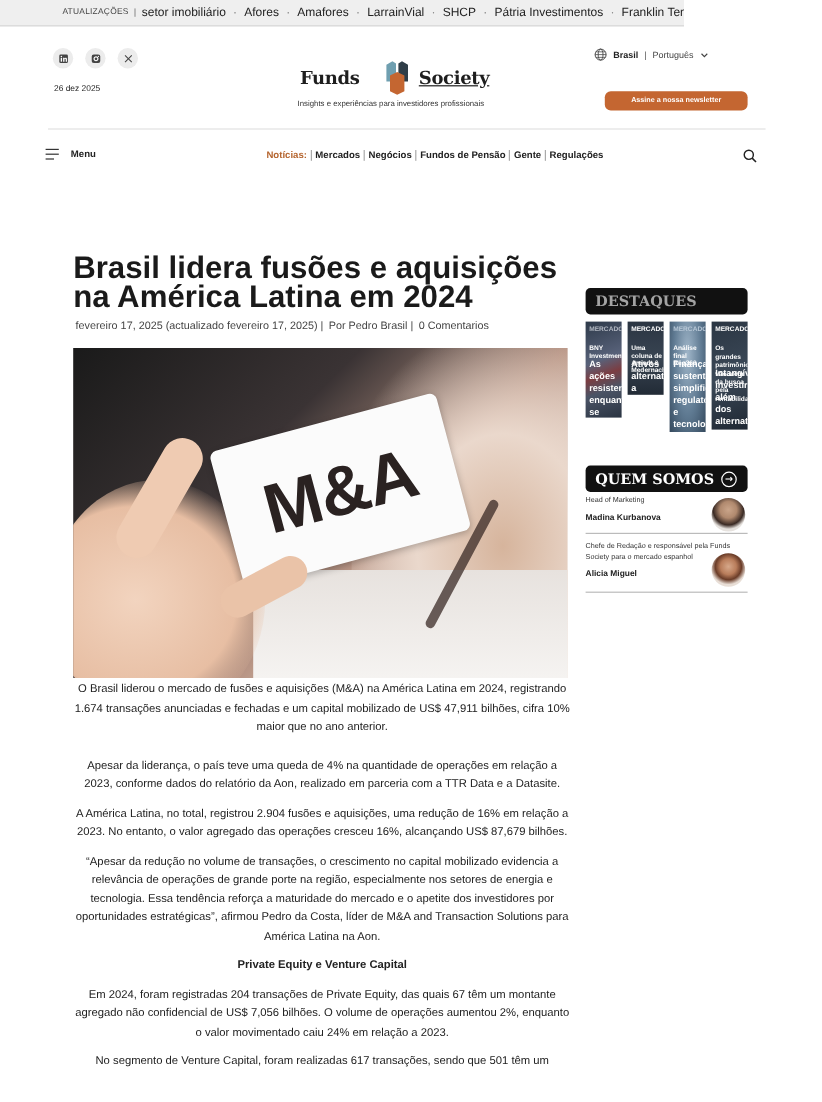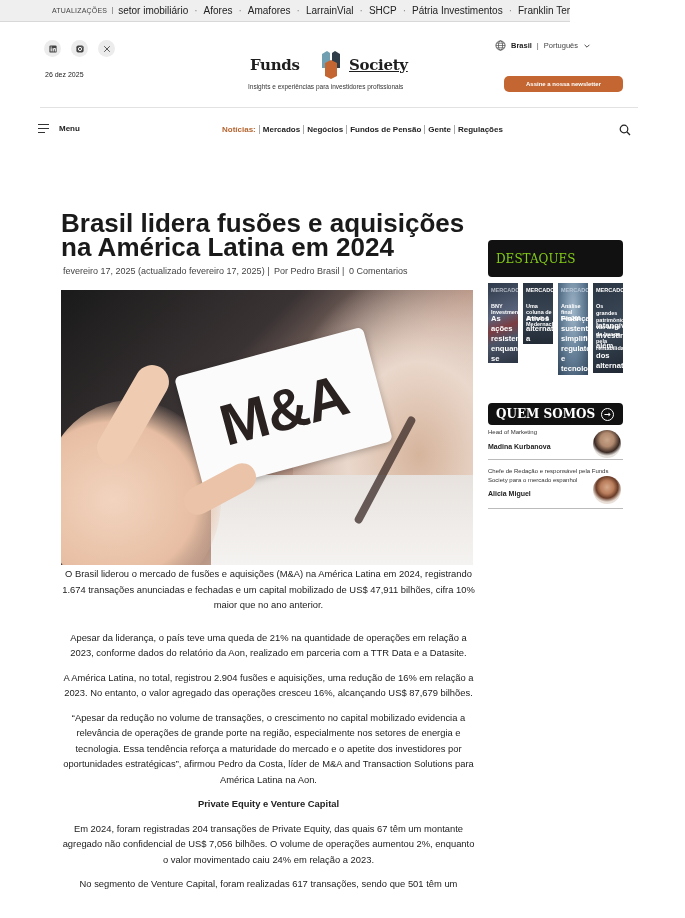--- a/index.html
+++ b/index.html
@@ -60,21 +60,21 @@
   .hero .finger { position: absolute; left: 55px; top: 70px; width: 34px; height: 110px; background: #efcbb2; border-radius: 17px; transform: rotate(30deg); }
   .hero .pen { position: absolute; left: 320px; top: 120px; width: 8px; height: 120px; background: #3a2a26; border-radius: 4px; transform: rotate(28deg); opacity: 0.75; }
 
   .body { position: absolute; top: 566px; left: 61px; width: 415px; font-size: 9.4px; line-height: 15.5px; color: #222; text-align: center; }
   .body p { margin-bottom: 9px; }
   .body p.gap { margin-bottom: 17px; }
   .body h3 { font-size: 9.4px; font-weight: bold; margin-bottom: 9px; }
 
   
   .sidebar { position: absolute; left: 488px; top: 240px; width: 135px; }
-  .side-head { height: 37px; background: #111; border-radius: 4px; color: #84cc16; font-family: "DejaVu Serif", serif; font-weight: normal; font-size: 12px; display: flex; align-items: center; padding-left: 8px; }
+  .side-head { height: 22px; background: #111; border-radius: 4px; color: #a3a3a3; font-family: "DejaVu Serif", serif; font-weight: bold; font-size: 12px; display: flex; align-items: center; padding-left: 8px; }
   .cards { margin-top: 6px; display: flex; gap: 5px; border-radius: 11px; }
   .card { position: relative; width: 135px; color: #fff; overflow: hidden; }
   .card .cat { position: absolute; left: 3px; top: 4px; font-size: 5.5px; font-weight: bold; text-transform: uppercase; }
   .card .kicker { position: absolute; left: 3px; font-size: 5.5px; font-weight: bold; }
   .card .headline { position: absolute; left: 3px; right: 3px; font-size: 7.6px; font-weight: bold; line-height: 10px; }
   .c1 { height: 80px; background: linear-gradient(160deg, #2e3a4a 0%, #58627a 40%, #7b3d42 55%, #4b5466 70%, #2a3442 100%); }
   .c1 .flag { position: absolute; left: 40px; top: 0; width: 95px; height: 40px; background: repeating-linear-gradient(180deg, #c43a3e 0 5px, #e9e4e4 5px 10px); opacity: 0.55; transform: skewY(-12deg); }
   .c1 .cat { color: #d0d4dc; opacity: 0.8; }
   .c2 { height: 61px; background: linear-gradient(180deg, #2b3542 0%, #384452 50%, #222b36 100%); }
   .c3 { height: 92px; background: radial-gradient(ellipse at 50% 30%, #9fb5c8 0%, #5f7a92 55%, #34485c 100%); }
@@ -211,21 +211,21 @@
   <div class="hand"></div>
   <div class="finger"></div>
   <div class="card">
       <span>M&amp;A</span>
     </div>
   <div class="thumb"></div>
 </div>
 
 <div class="body">
   <p class="gap">O Brasil liderou o mercado de fusões e aquisições (M&amp;A) na América Latina em 2024, registrando 1.674 transações anunciadas e fechadas e um capital mobilizado de US$ 47,911 bilhões, cifra 10% maior que no ano anterior.</p>
-  <p>Apesar da liderança, o país teve uma queda de 21% na quantidade de operações em relação a 2023, conforme dados do relatório da Aon, realizado em parceria com a TTR Data e a Datasite.</p>
+  <p>Apesar da liderança, o país teve uma queda de 4% na quantidade de operações em relação a 2023, conforme dados do relatório da Aon, realizado em parceria com a TTR Data e a Datasite.</p>
   <p>A América Latina, no total, registrou 2.904 fusões e aquisições, uma redução de 16% em relação a 2023. No entanto, o valor agregado das operações cresceu 16%, alcançando US$ 87,679 bilhões.</p>
   <p>“Apesar da redução no volume de transações, o crescimento no capital mobilizado evidencia a relevância de operações de grande porte na região, especialmente nos setores de energia e tecnologia. Essa tendência reforça a maturidade do mercado e o apetite dos investidores por oportunidades estratégicas”, afirmou Pedro da Costa, líder de M&amp;A and Transaction Solutions para América Latina na Aon.</p>
   <h3>Private Equity e Venture Capital</h3>
   <p>Em 2024, foram registradas 204 transações de Private Equity, das quais 67 têm um montante agregado não confidencial de US$ 7,056 bilhões. O volume de operações aumentou 2%, enquanto o valor movimentado caiu 24% em relação a 2023.</p>
   <p>No segmento de Venture Capital, foram realizadas 617 transações, sendo que 501 têm um</p>
 </div>
 
 <aside class="sidebar">
   <div class="side-head">DESTAQUES</div>
   <div class="cards">

